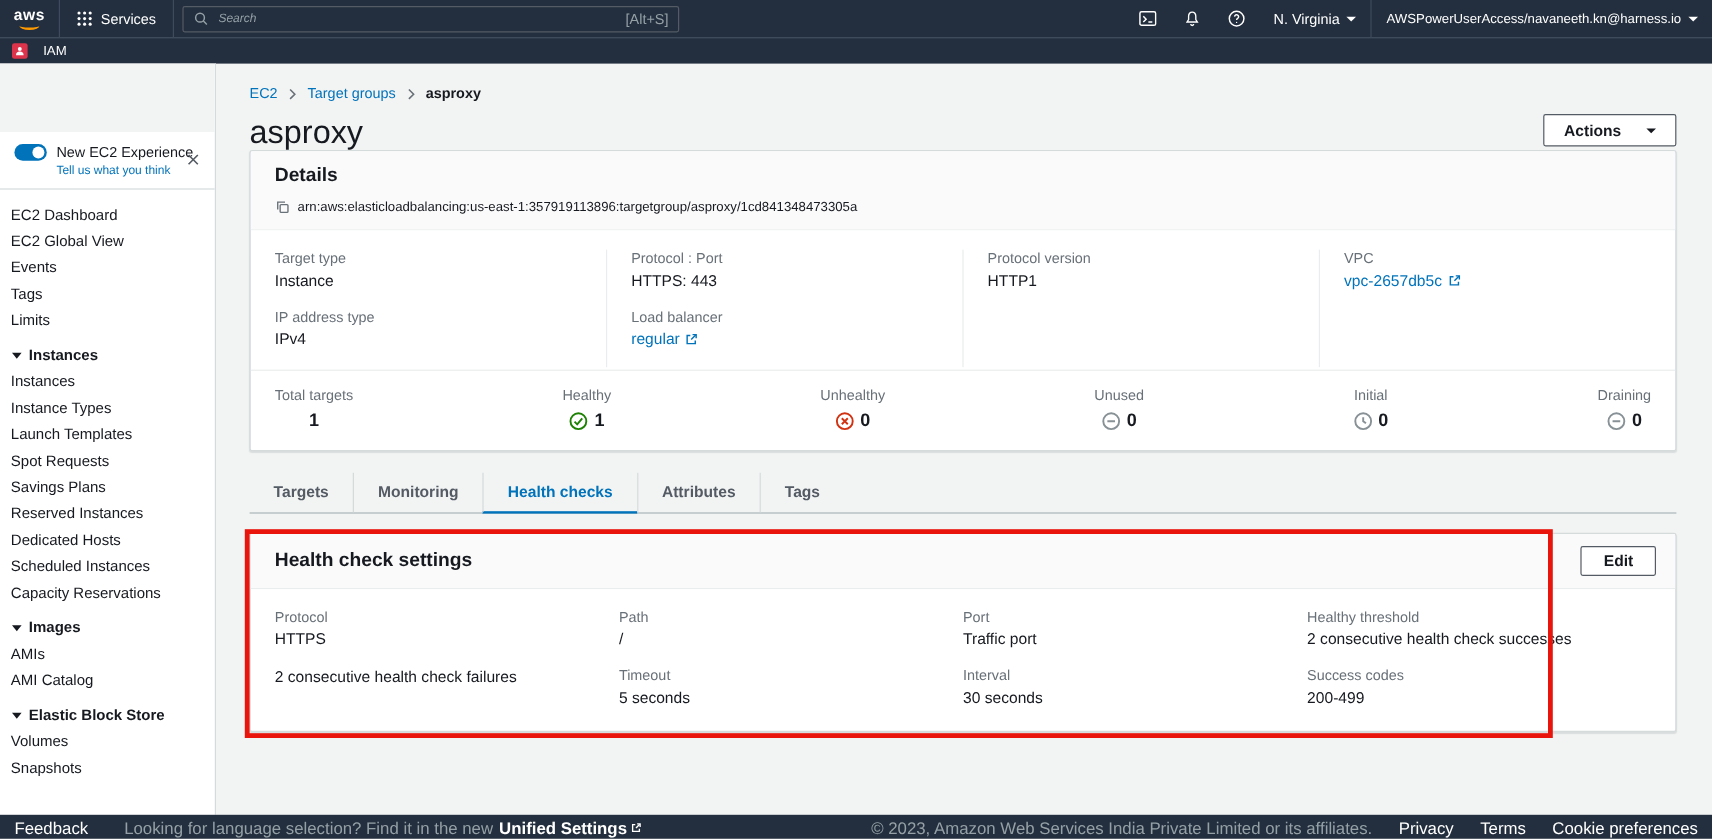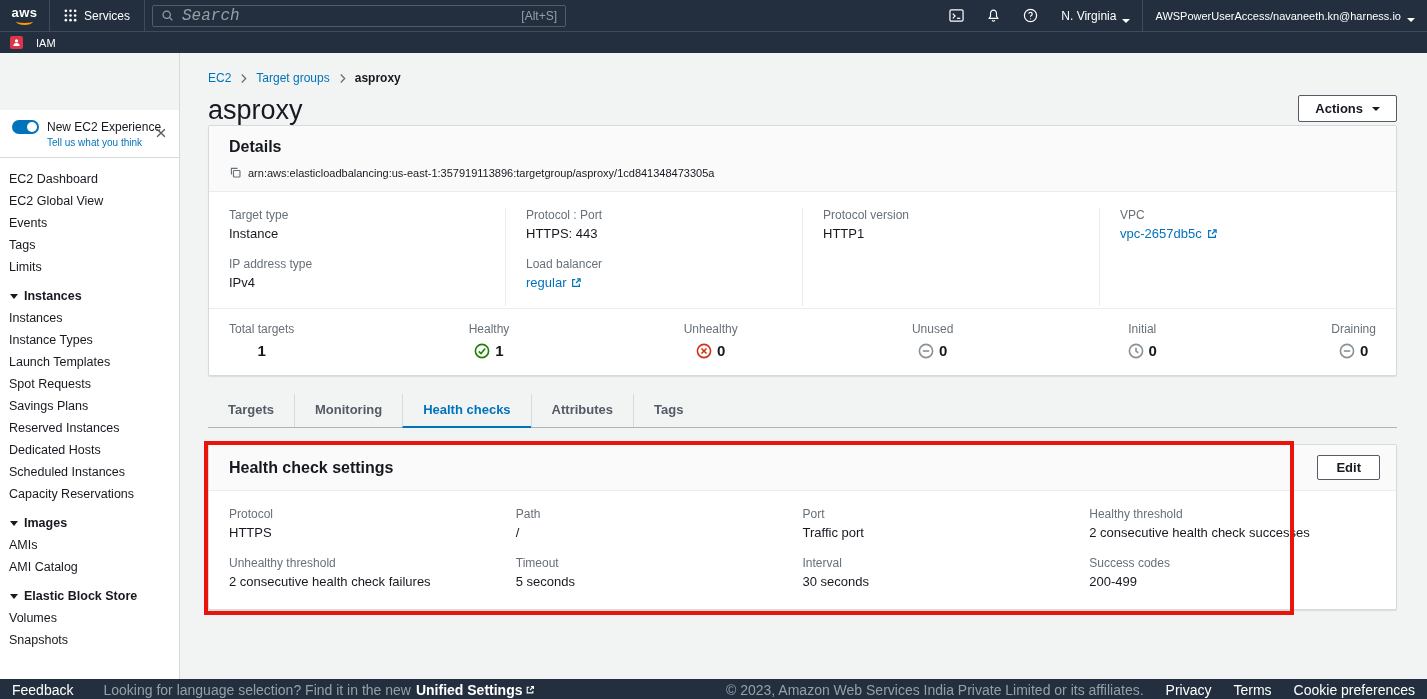--- a/index.html
+++ b/index.html
@@ -9,26 +9,26 @@
 
   
   .topnav{height:31px;background:#232f3e;display:flex;align-items:center;color:#fff;font-size:12px;flex:none}
   .logo-wrap{width:49px;height:100%;display:flex;flex-direction:column;align-items:center;justify-content:center;cursor:pointer}
   .aws-text{font-weight:bold;font-size:13px;line-height:11px;letter-spacing:.5px}
   .aws-smile{width:17px;height:5px;border-bottom:2px solid #ff9900;border-radius:0 0 60% 60%}
   .vdiv{width:1px;height:31px;background:#3e4b5c;flex:none}
   .services{display:flex;align-items:center;gap:7px;padding:0 14px;height:100%;cursor:pointer}
   .searchbox{display:flex;align-items:center;width:396px;height:20px;border:1px solid #545b64;border-radius:2px;
              margin-left:7px;padding:0 8px;gap:6px;background:#232f3e}
-  .searchbox input{flex:1;background:transparent;border:none;outline:none;color:#3b82f6;font-size:16px;font-family:Liberation Mono, monospace}
+  .searchbox input{flex:1;background:transparent;border:none;outline:none;color:#3b82f6;font-size:10px;font-family:Liberation Sans, sans-serif}
   .searchbox input::placeholder{color:#95a0a6;font-style:italic}
   .shortcut{color:#95a0a6;font-size:12px}
   .nav-right{margin-left:auto;display:flex;align-items:center;height:100%}
   .icon-btn{padding:0 11px;height:100%;display:flex;align-items:center;cursor:pointer}
-  .region,.account{display:flex;align-items:flex-end;gap:6px;padding:0 12px;cursor:pointer;white-space:nowrap}
+  .region,.account{display:flex;align-items:center;gap:6px;padding:0 12px;cursor:pointer;white-space:nowrap}
   .account{font-size:11px}
   .caret{width:0;height:0;border-left:4px solid transparent;border-right:4px solid transparent;border-top:4px solid #fff;display:inline-block}
 
   
   .iam-bar{height:21px;background:#232f3e;border-top:1px solid #3e4b5c;display:flex;align-items:center;gap:13px;
            padding:0 10px;color:#fff;font-size:11px;flex:none}
   .iam-icon{width:13px;height:13px;background:#dd344c;border-radius:2px;display:flex;align-items:center;justify-content:center;flex:none}
 
   
   .main-row{display:flex;height:626px;flex:none}
@@ -48,21 +48,21 @@
 
   .content{flex:1;padding:0 30px 0 28px;position:relative;overflow:hidden}
 
   
   .breadcrumb{display:flex;align-items:center;gap:9px;padding-top:18px;font-size:12px}
   .crumb-link{color:#0073bb;text-decoration:none;cursor:pointer}
   .crumb-current{font-weight:bold;color:#16191f}
   .title-row{display:flex;align-items:flex-start;justify-content:space-between;margin-top:10px}
   h1{font-size:27px;font-weight:500;margin:0;line-height:30px}
   .btn{background:#fff;border:1px solid #545b64;border-radius:2px;font-weight:bold;font-size:13px;color:#16191f;
-       padding:5px 16px;display:inline-flex;align-items:center;gap:9px;cursor:pointer;font-family:inherit}
+       padding:5px 16px;display:inline-flex;align-items:center;gap:21px;cursor:pointer;font-family:inherit}
   .btn .caret{border-top-color:#16191f}
 
   
   .card{background:#fff;border:1px solid #d5dbdb;border-radius:2px;box-shadow:0 1px 1px 0 rgba(0,28,36,.1)}
   .details-card{}
   .card-head{background:#fafafa;border-bottom:1px solid #eaeded;padding:12px 20px;border-radius:2px 2px 0 0}
   .card-head h2{margin:0;font-size:16px;font-weight:bold}
   .arn-row{display:flex;align-items:center;gap:6px;margin-top:10px;font-size:11px;color:#16191f}
   .fields-row{display:flex;padding:16px 0 2px}
   .fcol{flex:1;padding:0 20px;min-width:0}
@@ -402,21 +402,20 @@
             </div>
             <div class="field">
               <div class="flabel">Port</div>
               <div class="fvalue">Traffic port</div>
             </div>
             <div class="field">
               <div class="flabel">Healthy threshold</div>
               <div class="fvalue">2 consecutive health check successes</div>
             </div>
             <div class="field">
-              <div class="flabel">Unhealthy threshold</div>
               <div class="fvalue">2 consecutive health check failures</div>
             </div>
             <div class="field">
               <div class="flabel">Timeout</div>
               <div class="fvalue">5 seconds</div>
             </div>
             <div class="field">
               <div class="flabel">Interval</div>
               <div class="fvalue">30 seconds</div>
             </div>

